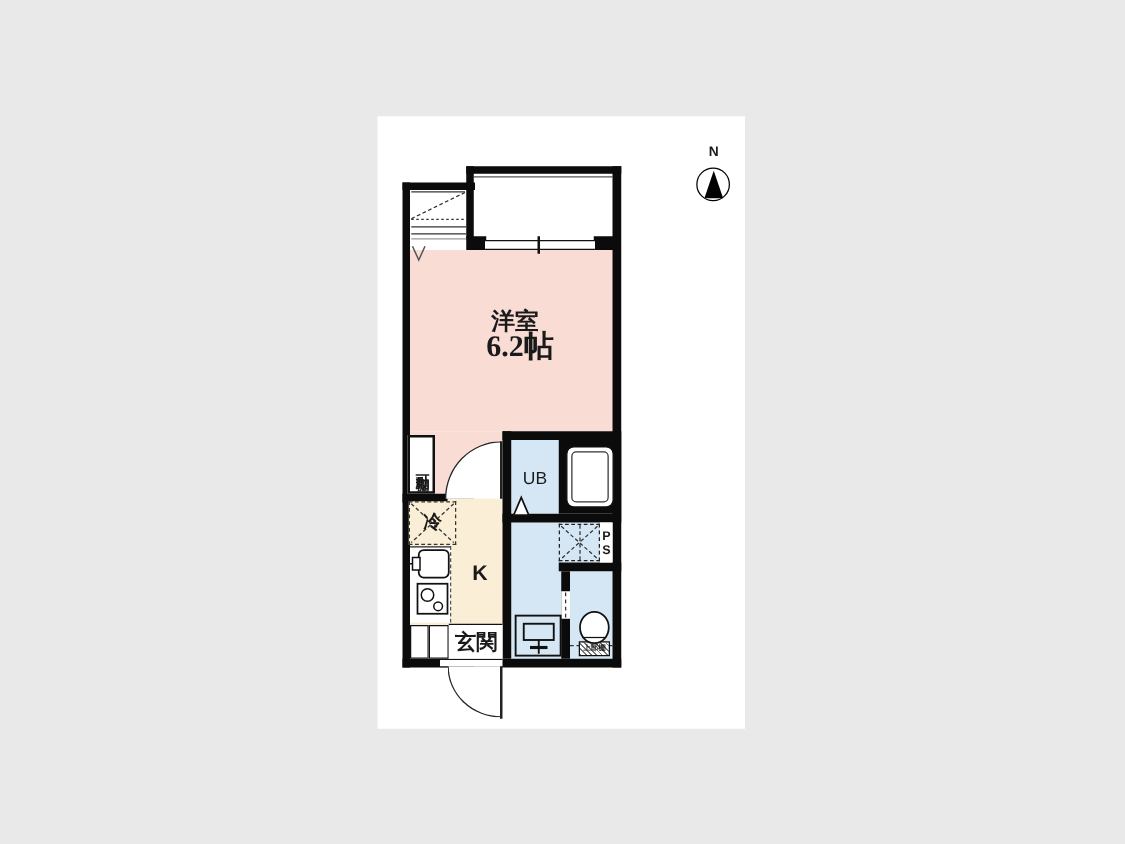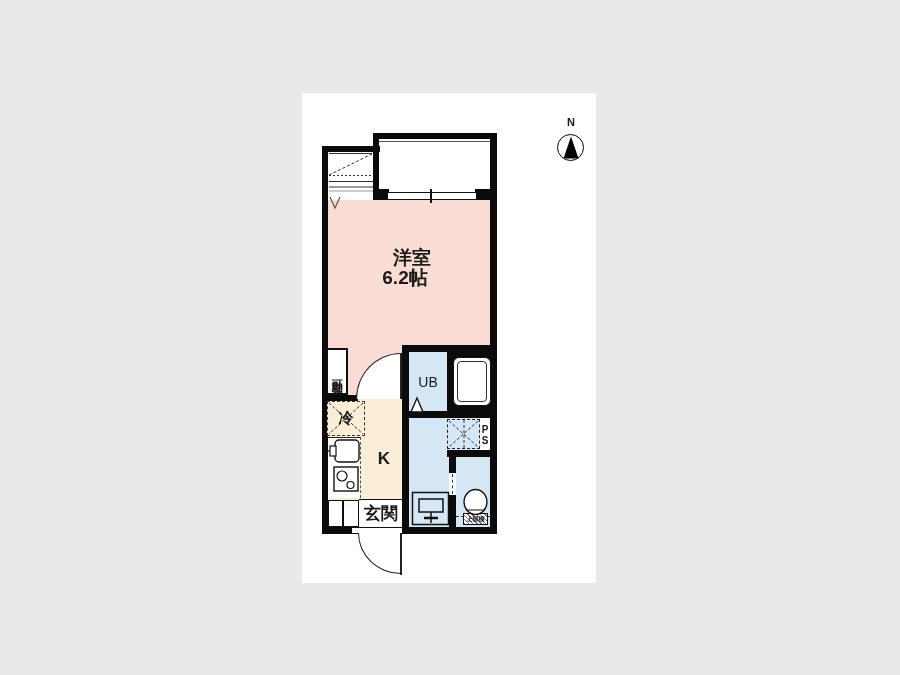--- a/index.html
+++ b/index.html
@@ -131,21 +131,21 @@
       <ellipse cx="475.5" cy="502" rx="11.5" ry="12.5" fill="#fff" stroke="#111" stroke-width="1.4"></ellipse>
       <line x1="466" y1="510" x2="485" y2="510" stroke="#111" stroke-width="1"></line>
     </g>
 
     <g>
       <polygon points="571,136.5 563.5,158.5 578.5,158.5" fill="#000"></polygon>
     </g>
   </svg>
 
   <div class="label" style="left:372px;top:248px;width:80px;height:20px;font-size:19px;">洋室</div>
-  <div class="label" style="left:365px;top:268px;width:80px;height:20px;font-size:19px;">6.2帖</div>
+  <div class="label" style="left:376px;top:268px;width:80px;height:20px;font-size:24px;font-family:Liberation Serif, serif;">6.2帖</div>
   <div class="label" style="left:370px;top:449px;width:28px;height:20px;font-size:17px;font-weight:700;">K</div>
   <div class="label" style="left:414px;top:375px;width:28px;height:16px;font-size:14px;font-weight:400;">UB</div>
   <div class="label" style="left:335px;top:409px;width:22px;height:18px;font-size:15px;font-weight:700;">冷</div>
   <div class="label" style="left:360px;top:503px;width:42px;height:22px;font-size:17px;font-weight:700;">玄関</div>
   <div class="label" style="left:461px;top:515px;width:29px;height:8px;font-size:6px;font-weight:600;">上部棚</div>
 
   <div class="fill" style="left:557px;top:134px;width:27px;height:27px;border:1.6px solid #000;border-radius:50%;background:transparent;box-sizing:border-box;"></div>
   <div class="label" style="left:561px;top:116px;width:20px;height:13px;font-size:11px;font-weight:700;">N</div>
 
 </div>

